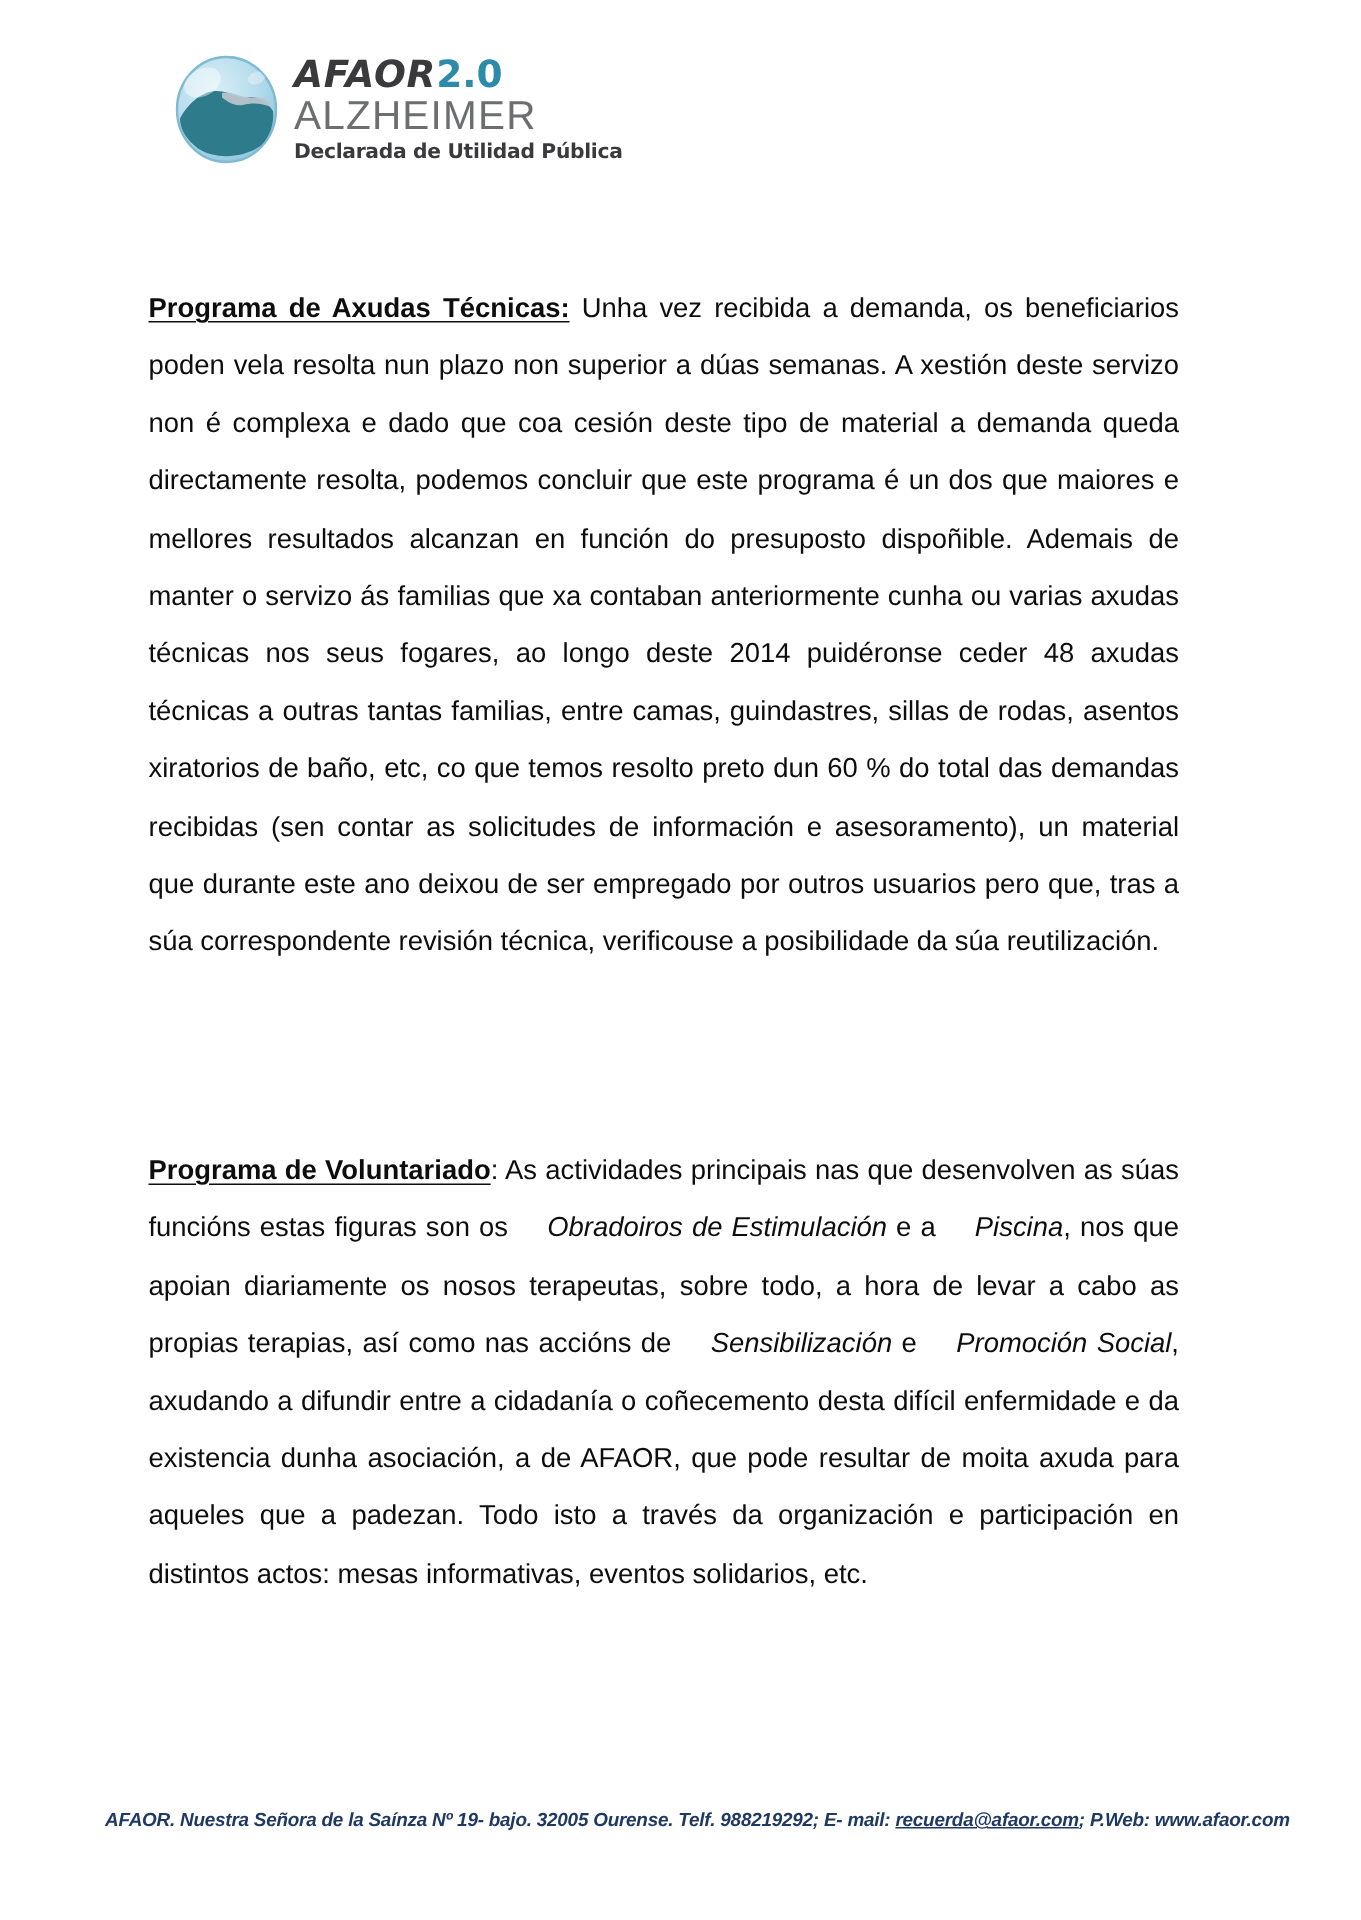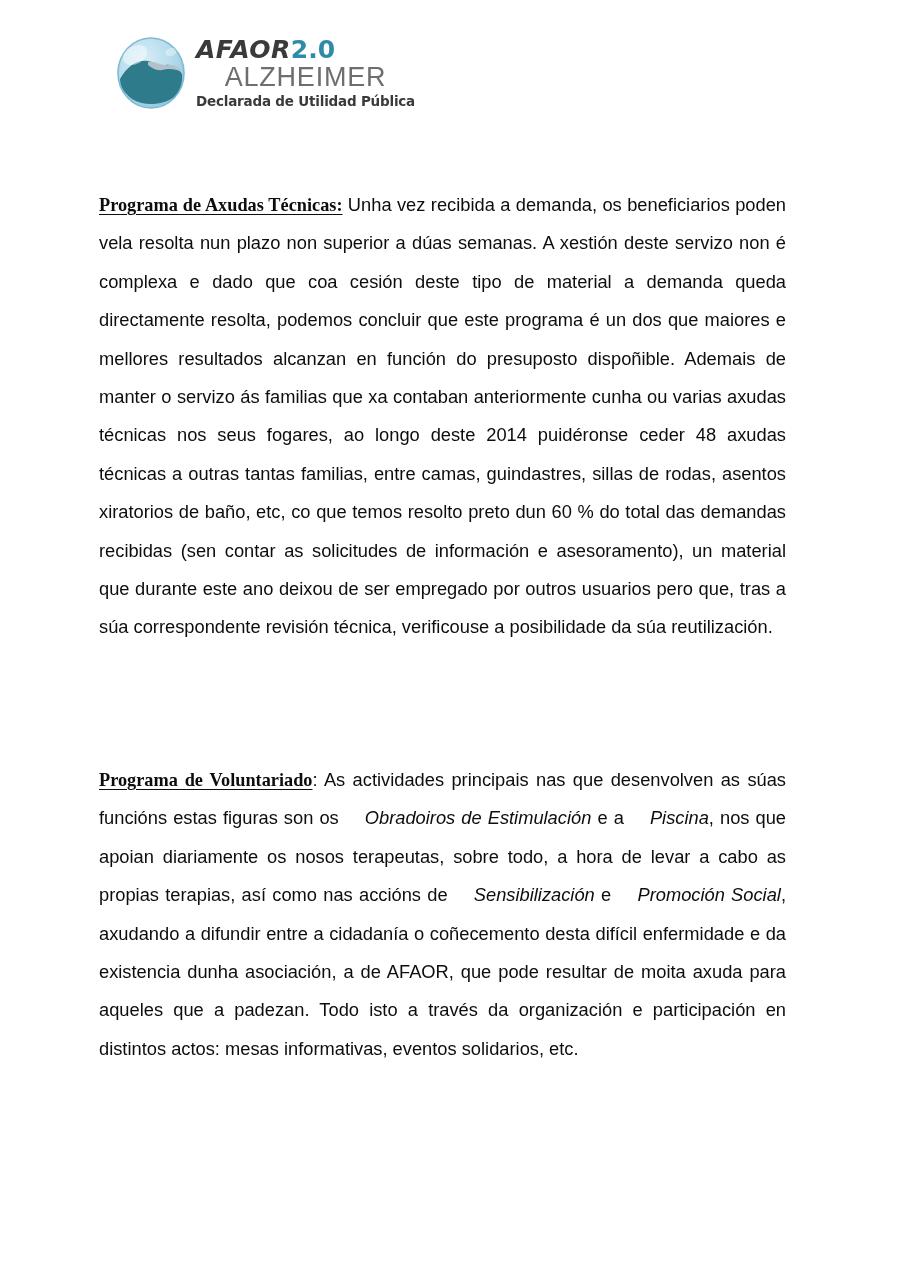--- a/index.html
+++ b/index.html
@@ -65,21 +65,20 @@
     letter-spacing: 0px;
   }
   .logo-line2 {
     font-family: "Liberation Sans", sans-serif;
     font-weight: normal;
     font-size: 27px;
     line-height: 29px;
     letter-spacing: 0.8px;
     color: #6d6e70;
     white-space: nowrap;
-    text-align: center;
   }
   .logo-line3 {
     font-family: "DejaVu Sans", sans-serif;
     font-weight: bold;
     font-size: 13.5px;
     line-height: 16px;
     letter-spacing: -0.2px;
     color: #3a3a3c;
     white-space: nowrap;
     margin-top: 1px;
@@ -102,21 +101,20 @@
     text-align: justify;
     text-justify: inter-word;
   }
   p.para.second {
     margin-top: 114px;
   }
   .run-head {
     font-weight: bold;
     text-decoration: underline;
     text-underline-offset: 3px;
-    font-family: Liberation Serif, serif;
   }
   .run-italic {
     font-style: italic;
     margin-left: 20px;
   }
 
   
   .footer {
     position: absolute;
     left: 70px;
@@ -178,14 +176,15 @@
   </div>
 
   <div class="content">
 
     <p class="para first"><span class="run-head">Programa de Axudas Técnicas:</span><span> Unha vez recibida a demanda, os beneficiarios poden vela resolta nun plazo non superior a dúas semanas. A xestión deste servizo non é complexa e dado que coa cesión deste tipo de material a demanda queda directamente resolta, podemos concluir que este programa é un dos que maiores e mellores resultados alcanzan en función do presuposto dispoñible. Ademais de manter o servizo ás familias que xa contaban anteriormente cunha ou varias axudas técnicas nos seus fogares, ao longo deste 2014 puidéronse ceder 48 axudas técnicas a outras tantas familias, entre camas, guindastres, sillas de rodas, asentos xiratorios de baño, etc, co que temos resolto  preto dun 60 % do total das demandas recibidas (sen contar as solicitudes de información e asesoramento), un material que durante este ano deixou de ser empregado por outros usuarios pero que, tras a súa correspondente revisión técnica, verificouse a posibilidade da súa reutilización.</span></p>
 
     <p class="para second"><span class="run-head">Programa de Voluntariado</span><span>: As actividades principais nas que desenvolven as súas funcións estas figuras son os </span><span class="run-italic">Obradoiros de Estimulación</span><span> e a </span><span class="run-italic">Piscina</span><span>, nos que apoian diariamente os nosos terapeutas, sobre todo, a hora de levar a cabo as propias terapias, así como nas accións de </span><span class="run-italic">Sensibilización</span><span> e </span><span class="run-italic">Promoción Social</span><span>, axudando a difundir entre a cidadanía o coñecemento desta difícil enfermidade e da existencia dunha asociación, a de AFAOR, que pode resultar de moita axuda para aqueles que a padezan. Todo isto a través da organización e participación en distintos actos: mesas informativas, eventos solidarios, etc.</span></p>
 
   </div>
 
+  <div class="footer"><span>AFAOR. Nuestra Señora de la Saínza Nº 19- bajo. 32005 Ourense. Telf. 988219292; E- mail: </span><span class="link">recuerda@afaor.com</span><span>; P.Web: www.afaor.com</span></div>
 
 </div>
 
 </body></html>

